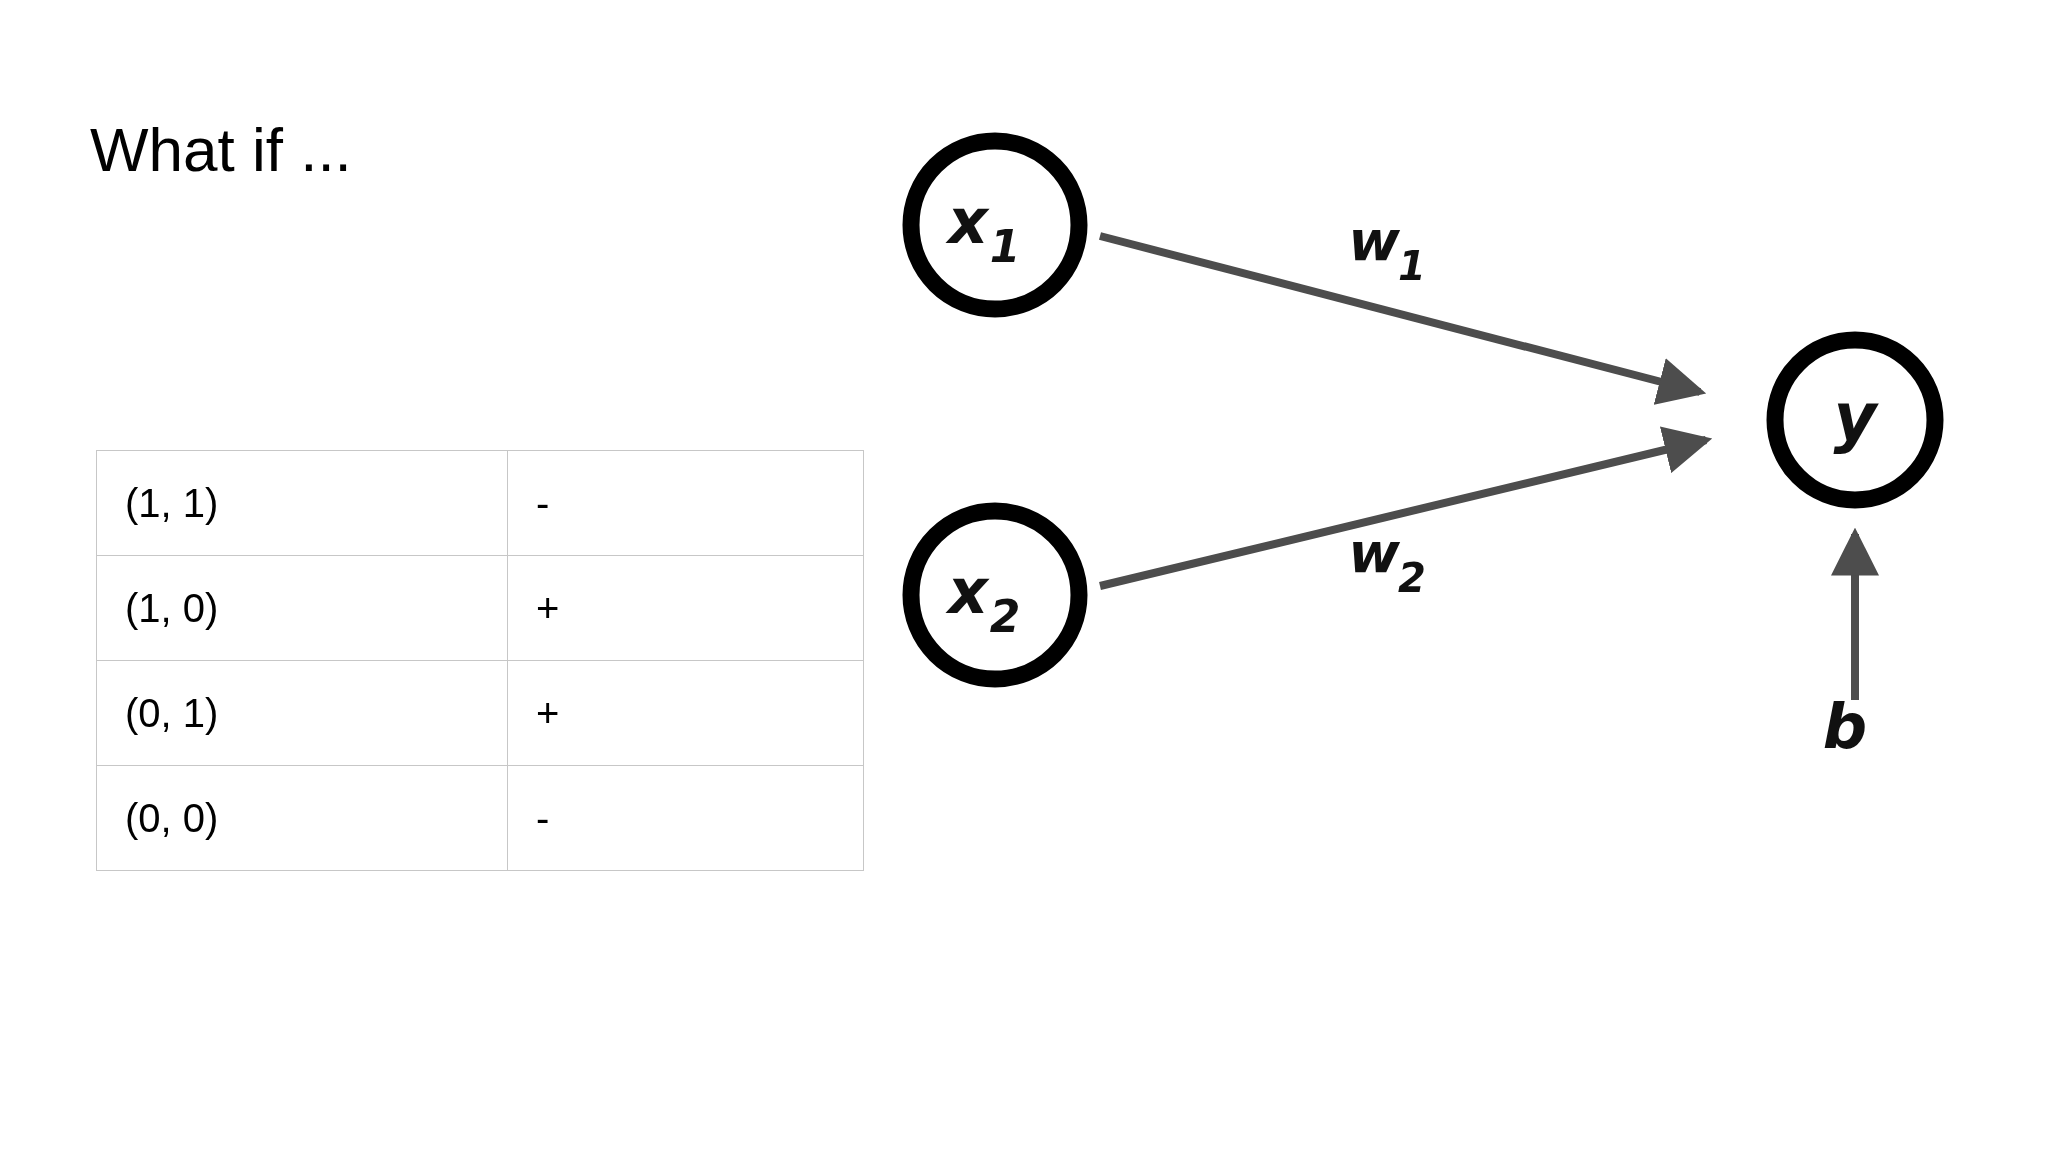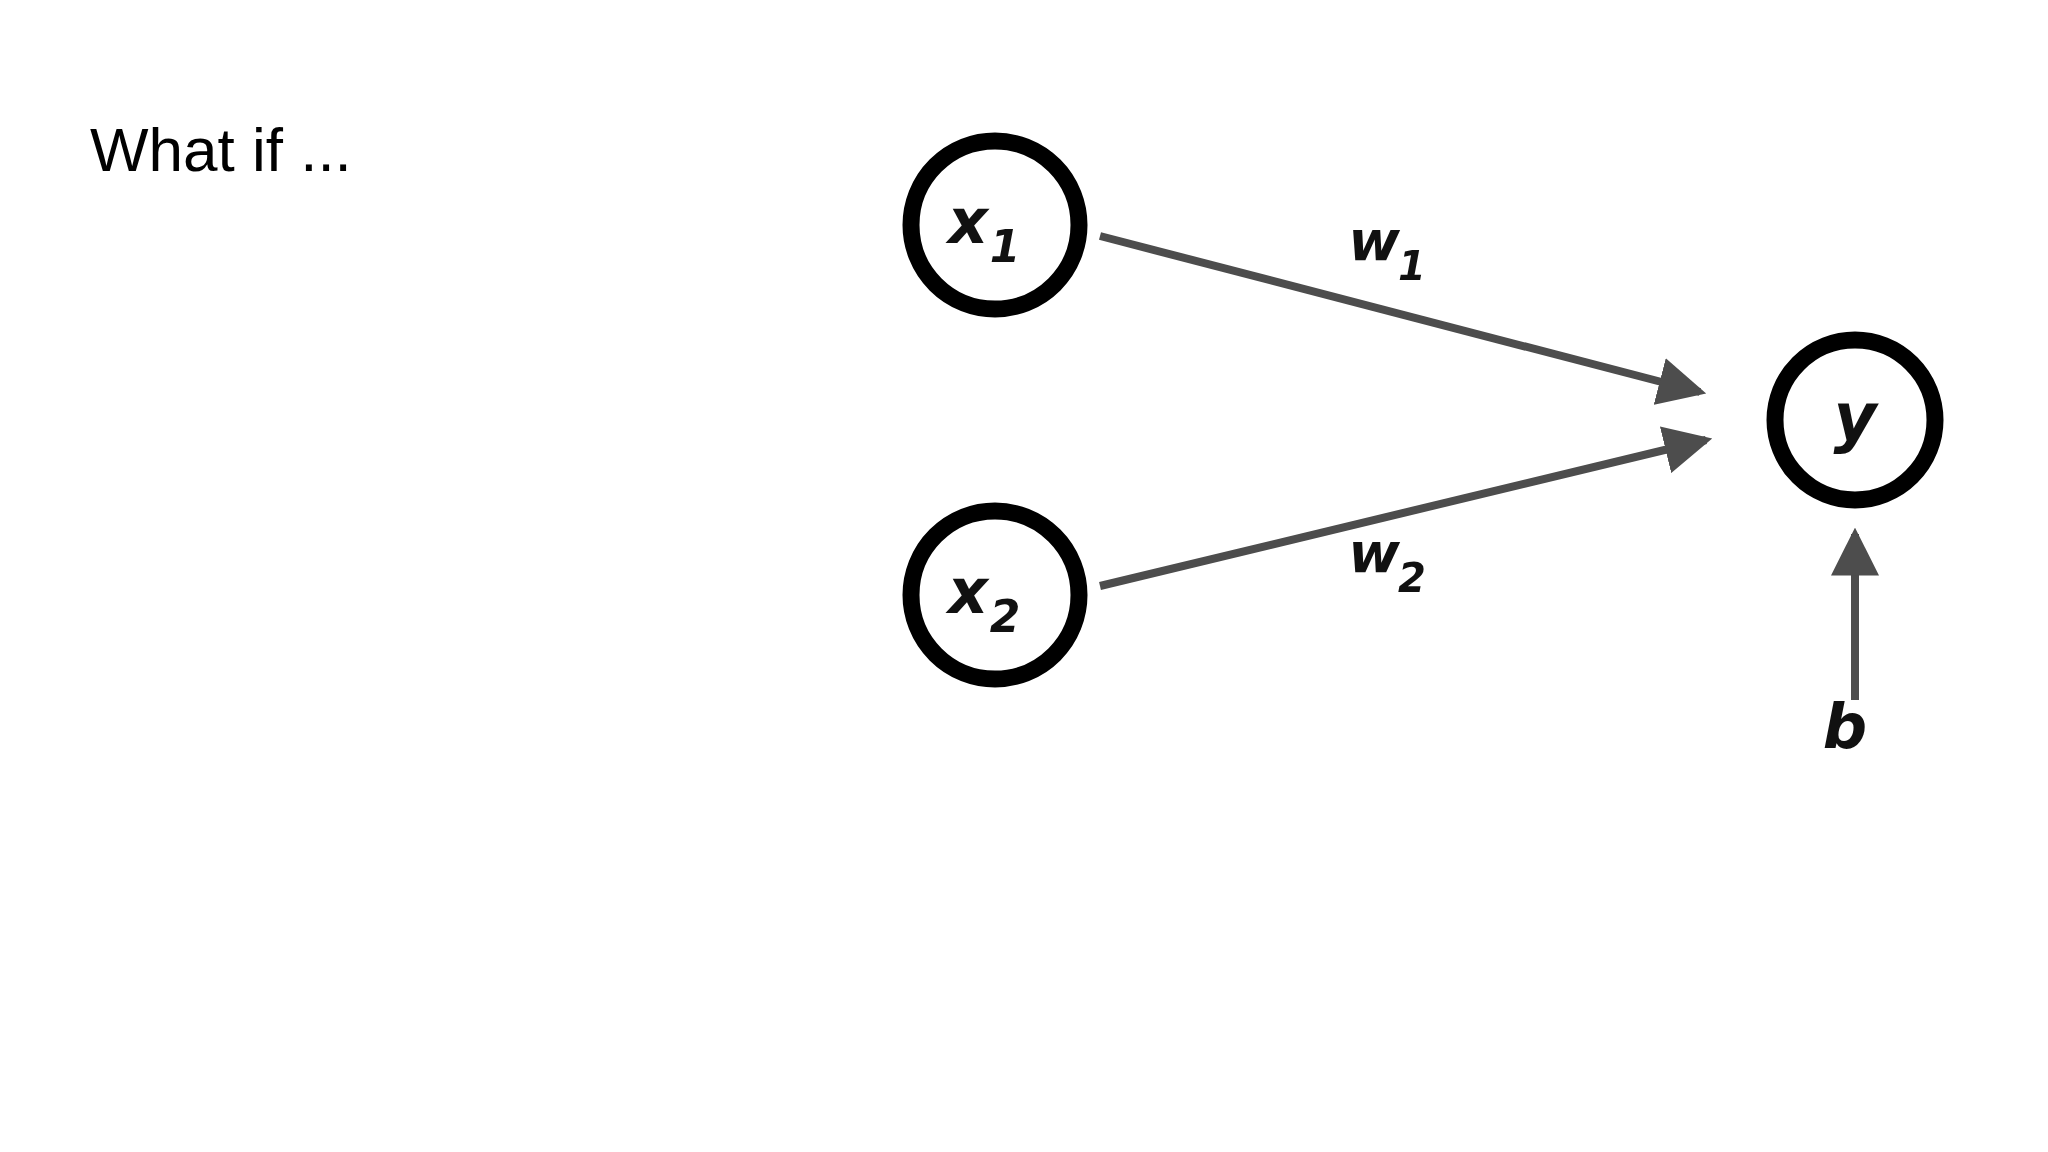--- a/index.html
+++ b/index.html
@@ -83,20 +83,44 @@
     fill: #111111;
   }
 </style>
 </head>
 <body>
 
 <div id="slide">
 
   <div id="title">What if ...</div>
 
+  <table id="truth-table">
+    <colgroup>
+      <col class="c-input">
+      <col class="c-output">
+    </colgroup>
+    <tbody>
+      <tr>
+        <td>(1, 1)</td>
+        <td>-</td>
+      </tr>
+      <tr>
+        <td>(1, 0)</td>
+        <td>+</td>
+      </tr>
+      <tr>
+        <td>(0, 1)</td>
+        <td>+</td>
+      </tr>
+      <tr>
+        <td>(0, 0)</td>
+        <td>-</td>
+      </tr>
+    </tbody>
+  </table>
 
   <svg id="diagram" viewBox="0 0 2048 1152">
     <defs>
       <marker id="arrowhead" markerWidth="6" markerHeight="6" refX="5.2" refY="3" orient="auto" markerUnits="strokeWidth">
         <path d="M 0 0 L 6 3 L 0 6 z" fill="#4d4d4d"></path>
       </marker>
     </defs>
 
     <line class="hit" x1="1100" y1="236" x2="1700" y2="392" stroke="#4d4d4d" stroke-width="8" marker-end="url(#arrowhead)"></line>
 

